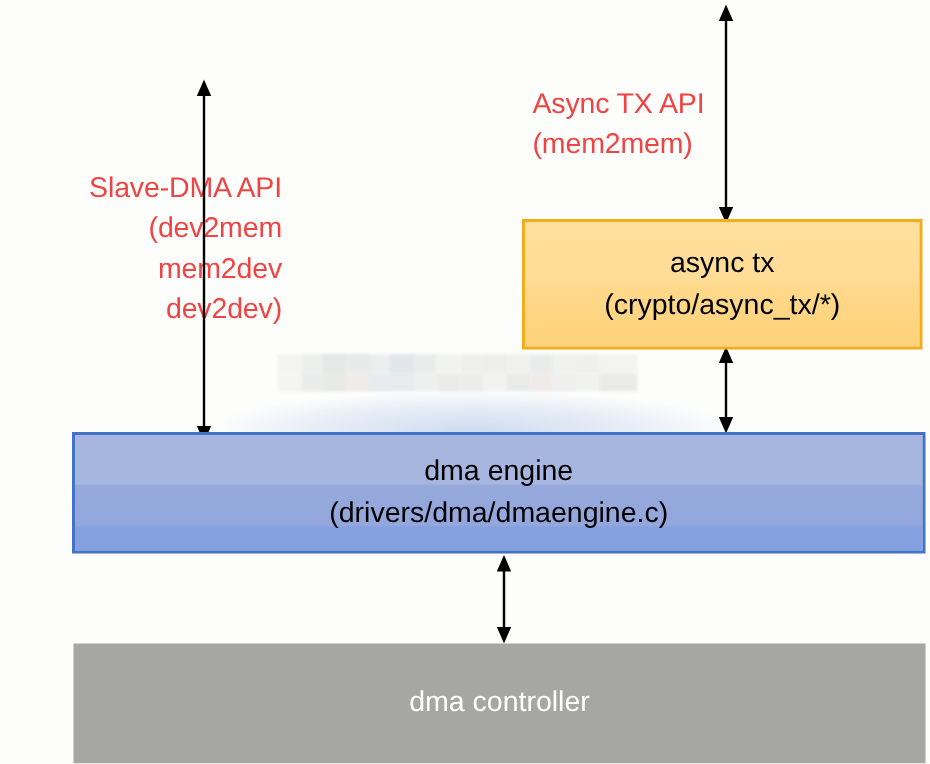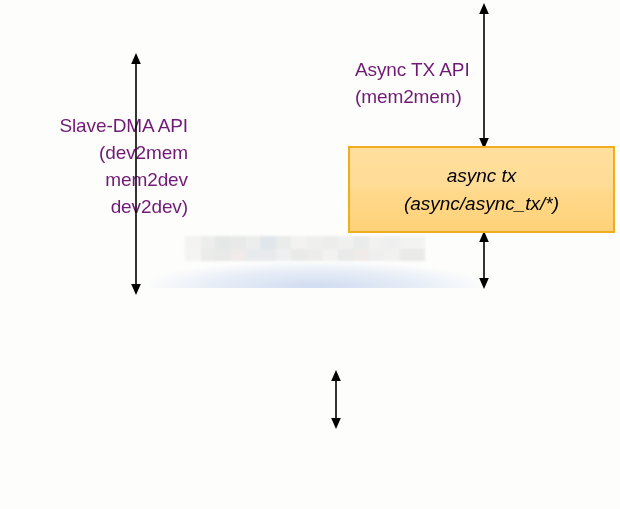--- a/index.html
+++ b/index.html
@@ -18,21 +18,21 @@
     width: 620px;
     height: 509px;
     background: #fdfdfc;
   }
 
   
   .abs { position: absolute; }
 
   
   .label {
-    color: #701a75;
+    color: #ef4444;
     font-size: 19px;
     line-height: 27px;
     white-space: pre;
     letter-spacing: -0.1px;
   }
   #slave-dma-label {
     left: 8px;
     top: 112px;
     width: 180px;
     text-align: right;
@@ -64,21 +64,21 @@
     top: 146px;
     width: 267px;
     height: 87px;
     border: 2px solid #f0ad1e;
     background: linear-gradient(to bottom,
                 #ffdf9d 0%,
                 #ffdd97 45%,
                 #ffd88a 55%,
                 #ffd27a 100%);
   }
-  #async-tx-box .box-text { color: #000000; font-style: italic; }
+  #async-tx-box .box-text { color: #000000; }
 
   #dma-engine-box {
     left: 48px;
     top: 288px;
     width: 569px;
     height: 81px;
     border: 2px solid #4472c4;
     background: linear-gradient(to bottom,
                 #a7b6de 0%,
                 #a7b6de 42%,
@@ -204,19 +204,26 @@
   </svg>
 
   <svg class="abs arrow" style="left:325px; top:369px;" width="22" height="61" viewBox="0 0 22 61">
     <line x1="11" y1="10" x2="11" y2="51" stroke="#000000" stroke-width="1.6"></line>
     <polygon points="11,1 6.2,12 15.8,12" fill="#000000"></polygon>
     <polygon points="11,60 6.2,49 15.8,49" fill="#000000"></polygon>
   </svg>
 
   <div class="abs box" id="async-tx-box">
     <div class="box-text">async tx</div>
-    <div class="box-text">(async/async_tx/*)</div>
-  </div>
-
-
+    <div class="box-text">(crypto/async_tx/*)</div>
+  </div>
+
+  <div class="abs box" id="dma-engine-box">
+    <div class="box-text">dma engine</div>
+    <div class="box-text">(drivers/dma/dmaengine.c)</div>
+  </div>
+
+  <div class="abs box" id="dma-controller-box">
+    <div class="box-text">dma controller</div>
+  </div>
 
 
 </div>
 
 </body></html>

